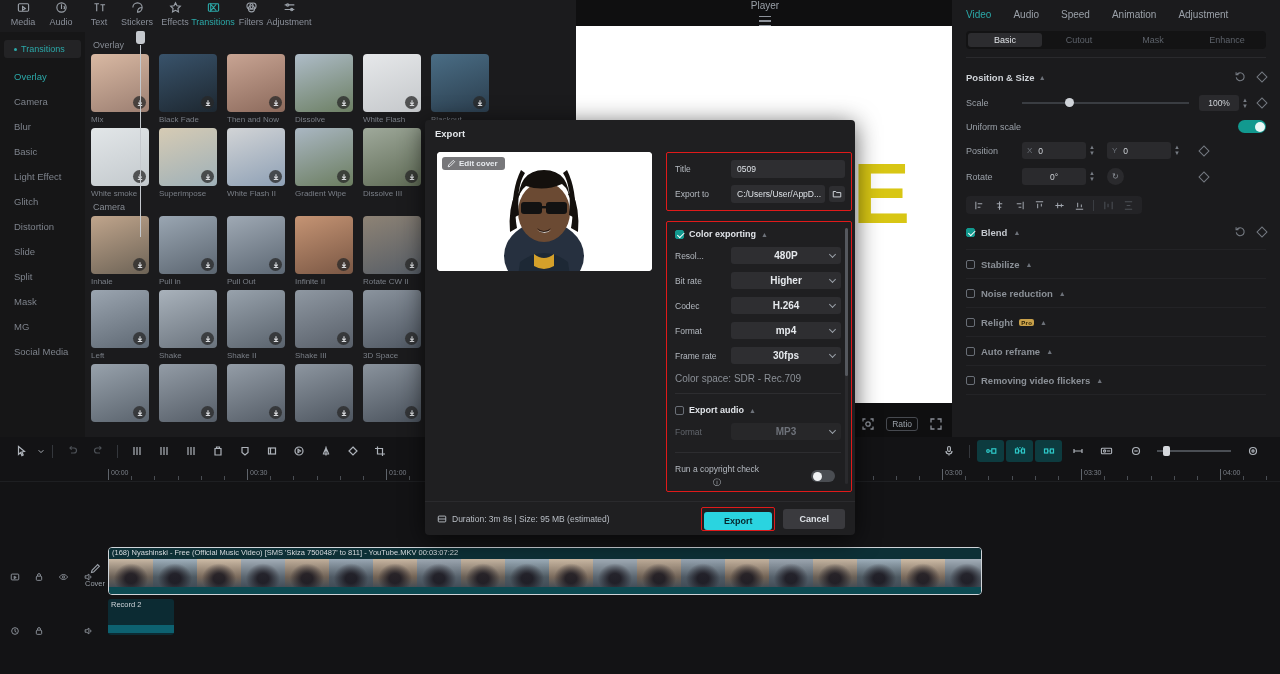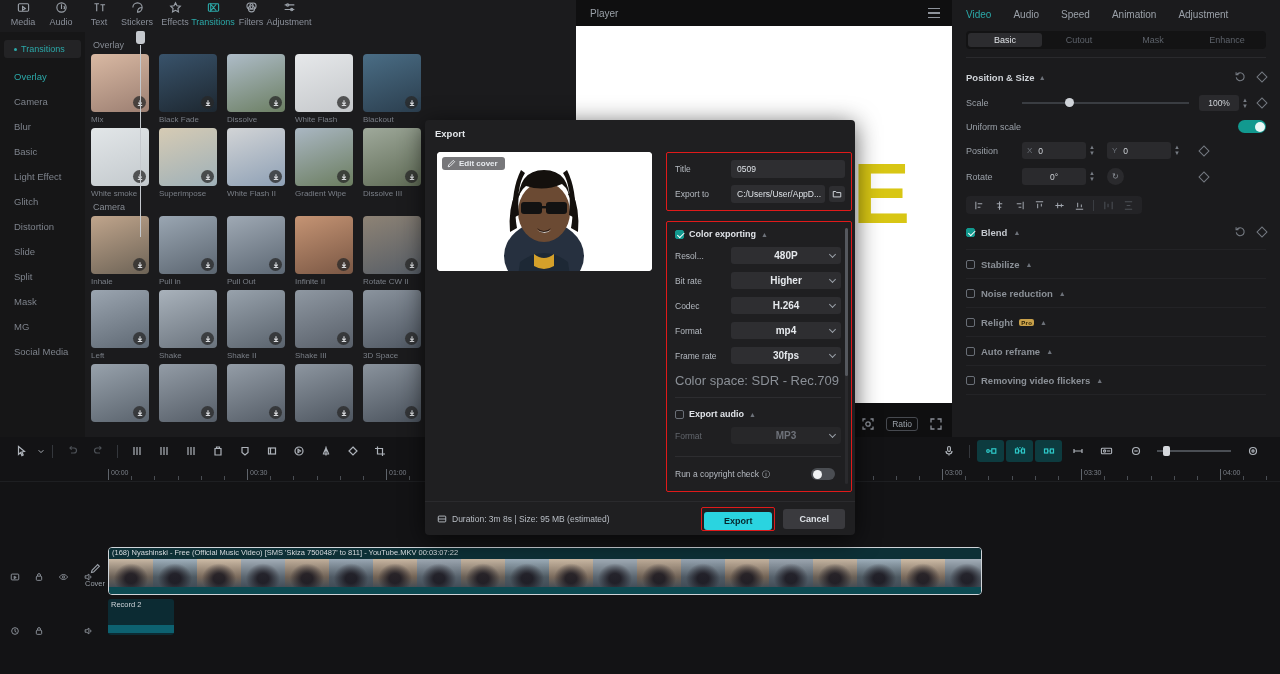--- a/index.html
+++ b/index.html
@@ -65,20 +65,21 @@
                 white-space: nowrap; overflow: hidden; text-overflow: ellipsis; }
 
   
   .player {
     position: absolute; left: 576px; top: 0; width: 376px; height: 437px;
     background: #0f0f10;
   }
   .player-head {
     height: 26px; display: flex; align-items: center; justify-content: space-between;
     padding: 0 12px 0 14px;
+    flex-direction: column;
   }
   .player-head .pt { font-size: 10px; color: #9aa0a8; }
   .hamburger { display:flex; flex-direction:column; gap:3px; cursor:pointer; }
   .hamburger i { display:block; width:12px; height:1.4px; background:#8e939b; }
   .player-stage {
     position: absolute; top: 26px; left: 0; right: 0; bottom: 34px;
     background: #000; display:flex; align-items:center; justify-content:center;
   }
   .player-frame {
     width: 100%; height: 100%; background: #fff; position: relative;
@@ -280,24 +281,24 @@
   .select {
     width: 110px; height: 17px; background:#2e2e31; border-radius:3px;
     display:flex; align-items:center; justify-content:center; position:relative;
     font-size:10px; color:#e5e8ec; font-weight:bold; cursor:pointer;
   }
   .select.dim { color:#6e727a; background:#272729;}
   .select .chev {
     position:absolute; right:6px; top:5px; width:5px;height:5px;
     border-right:1.1px solid #9aa0a8; border-bottom:1.1px solid #9aa0a8; transform:rotate(45deg);
   }
-  .cspace { font-size:13px; color:#8b9097; margin-top: 9px;}
+  .cspace { font-size:10px; color:#8b9097; margin-top: 9px;}
   .hr { height:1px; background:#2d2d30; margin: 9px 6px 0 0;}
   .tgl-row { display:flex; align-items:center; justify-content:space-between; margin-top:11px; padding-right:12px;}
-  .tgl-lbl { font-size:8.5px; color:#b5bac1; display:flex; align-items:center; gap:3px;}
+  .tgl-lbl { font-size:8.5px; color:#b5bac1; display:flex; align-items:center; gap:3px;flex-direction:column;}
   .tgl-off { width:24px;height:12px;border-radius:6px;background:#4a4d52; position:relative;}
   .tgl-off .tk2 { position:absolute; left:1.5px; top:1.5px; width:9px;height:9px;border-radius:50%;background:#f0f2f4;}
 
   .dlg-footer {
     position:absolute; bottom:0; left:0; right:0; height:34px;
     display:flex; align-items:center; justify-content:space-between;
     padding: 0 10px 0 12px; border-top:1px solid #2a2a2d;
   }
   .dur { font-size:8.5px; color:#b9bec5; display:flex; align-items:center; gap:5px;}
   .dur svg { stroke:#b9bec5; fill:none; stroke-width:1.1;}
@@ -429,20 +430,30 @@
             </div>
             <div class="thumb">
               <div class="img" style="background:linear-gradient(160deg,#39536b 0%,#1d2730 100%)">
                 <div class="dl">
                   <svg width="8" height="8" viewBox="0 0 10 10">
                     <path d="M5 1.6v5M2.8 4.6L5 6.8l2.2-2.2M2.2 8.2h5.6"></path>
                   </svg>
                 </div>
               </div>
               <div class="cap">Black Fade</div>
+            </div>
+            <div class="thumb">
+              <div class="img" style="background:linear-gradient(160deg,#c8a493 0%,#8c6a5c 100%)">
+                <div class="dl">
+                  <svg width="8" height="8" viewBox="0 0 10 10">
+                    <path d="M5 1.6v5M2.8 4.6L5 6.8l2.2-2.2M2.2 8.2h5.6"></path>
+                  </svg>
+                </div>
+              </div>
+              <div class="cap">Then and Now</div>
             </div>
             <div class="thumb">
               <div class="img" style="background:linear-gradient(160deg,#aebcc8 0%,#6c7f63 100%)">
                 <div class="dl">
                   <svg width="8" height="8" viewBox="0 0 10 10">
                     <path d="M5 1.6v5M2.8 4.6L5 6.8l2.2-2.2M2.2 8.2h5.6"></path>
                   </svg>
                 </div>
               </div>
               <div class="cap">Dissolve</div>

